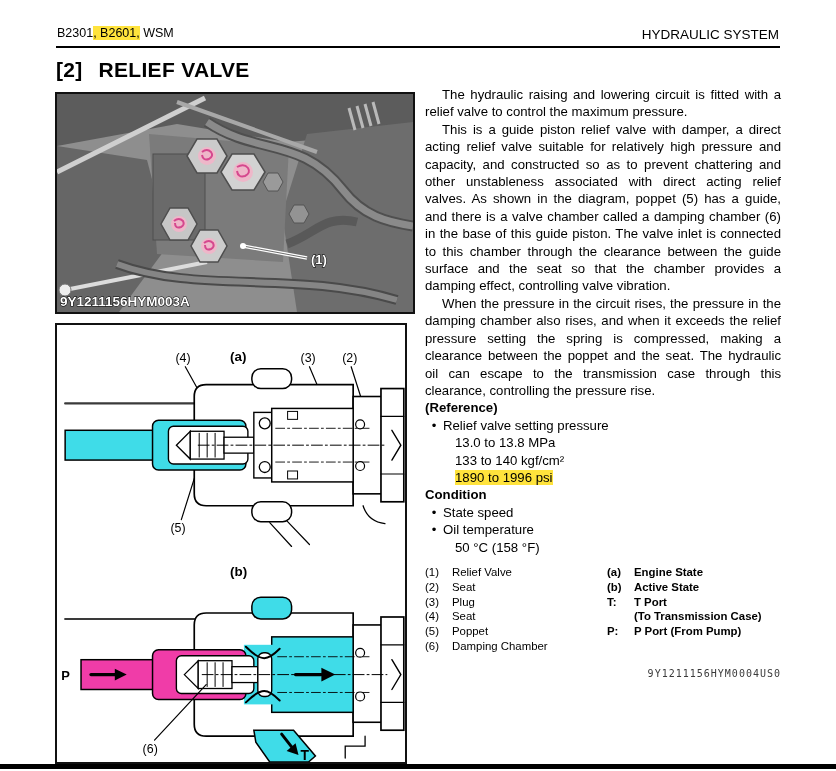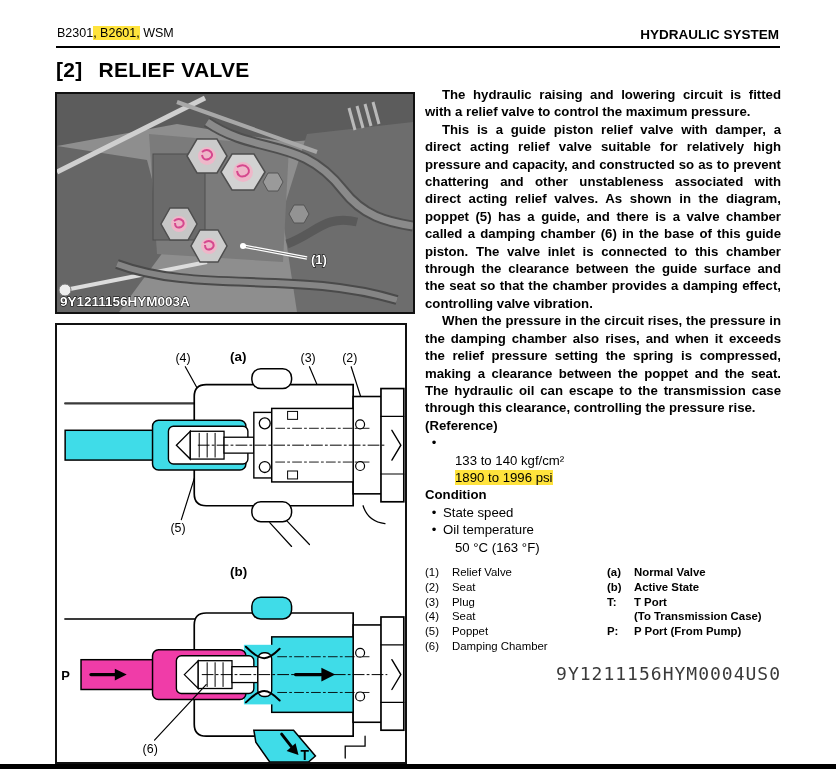--- a/index.html
+++ b/index.html
@@ -1,47 +1,47 @@
 <!DOCTYPE html>
 <html><head>
 <meta charset="utf-8">
 <style>
   html,body{margin:0;padding:0;background:#fff;}
   .page{position:relative;width:836px;height:771px;background:#fff;overflow:hidden;
         font-family:"Liberation Sans","DejaVu Sans",sans-serif;color:#000;}
   
   .hdr-left{position:absolute;left:57px;top:26px;font-size:12.5px;}
-  .hdr-right{position:absolute;right:57px;top:27px;font-size:13.5px;font-weight:bold;}
+  .hdr-right{position:absolute;right:57px;top:27px;font-size:13.5px;}
   .hdr-rule{position:absolute;left:56px;right:56px;top:46px;height:2px;background:#000;}
   .hl{background:#ffe33c;}
   
   .title{position:absolute;left:56px;top:58px;font-size:21px;font-weight:bold;
          letter-spacing:.3px;display:flex;gap:16px;}
   
   .photo{position:absolute;left:55px;top:92px;width:360px;height:222px;
          border:2px solid #111;box-sizing:border-box;background:#8e8e8e;}
   .diagram-box{position:absolute;left:55px;top:323px;width:352px;height:441px;
          border:2px solid #111;box-sizing:border-box;background:#fff;}
   
   .rcol{position:absolute;left:425px;top:86px;width:356px;font-size:13.2px;line-height:17.4px;}
-  .rcol p{margin:0;text-indent:17px;text-align:justify;font-weight:bold;}
+  .rcol p{margin:0;text-indent:17px;text-align:justify;}
   .bold{font-weight:bold;}
   .bullet-row{display:flex;}
   .bullet-row .bl{width:18px;text-align:center;flex:none;}
   .ref-vals{padding-left:30px;}
   .cond-val{padding-left:30px;}
   
   .legend{display:flex;margin-top:9px;font-size:11.4px;line-height:14.8px;}
   .lg-left{width:182px;flex:none;}
   .lg-right{flex:1;}
   .lg-row{display:flex;}
   .lg-key{width:27px;flex:none;}
   .lg-lab{flex:1;}
   .fig-code{margin-top:11px;text-align:right;font-family:"DejaVu Sans Mono","Liberation Mono",monospace;
-            font-size:18px;letter-spacing:1px;color:#3a3a3a;}
+            font-size:10px;letter-spacing:1px;color:#3a3a3a;}
   .bottom-bar{position:absolute;left:0;right:0;top:764px;height:5px;background:#000;}
   svg text{font-family:"Liberation Sans","DejaVu Sans",sans-serif;}
 </style>
 </head>
 <body>
 
 <div class="page">
 
   <div class="hdr-left"><span>B2301</span><span class="hl">, B2601,</span><span> WSM</span></div>
   <div class="hdr-right">HYDRAULIC SYSTEM</div>
@@ -218,36 +218,38 @@
   </div>
 
   <div class="rcol">
     <p>The hydraulic raising and lowering circuit is fitted with a relief valve to control the maximum pressure.</p>
     <p>This is a guide piston relief valve with damper, a direct acting relief valve suitable for relatively high pressure and capacity, and constructed so as to prevent chattering and other unstableness associated with direct acting relief valves. As shown in the diagram, poppet (5) has a guide, and there is a valve chamber called a damping chamber (6) in the base of this guide piston. The valve inlet is connected to this chamber through the clearance between the guide surface and the seat so that the chamber provides a damping effect, controlling valve vibration.</p>
     <p>When the pressure in the circuit rises, the pressure in the damping chamber also rises, and when it exceeds the relief pressure setting the spring is compressed, making a clearance between the poppet and the seat. The hydraulic oil can escape to the transmission case through this clearance, controlling the pressure rise.</p>
 
     <div class="bold">(Reference)</div>
     <div class="bullet-row">
       <span class="bl">•</span>
+      <span>Relief valve setting pressure</span>
     </div>
     <div class="ref-vals">
+      <div>13.0 to 13.8 MPa</div>
       <div>133 to 140 kgf/cm²</div>
       <div><span class="hl">1890 to 1996 psi</span></div>
     </div>
 
     <div class="bold">Condition</div>
     <div class="bullet-row">
       <span class="bl">•</span>
       <span>State speed</span>
     </div>
     <div class="bullet-row">
       <span class="bl">•</span>
       <span>Oil temperature</span>
     </div>
-    <div class="cond-val">50 °C (163 °F)</div>
+    <div class="cond-val">50 °C (158 °F)</div>
 
     <div class="legend">
       <div class="lg-left">
         <div class="lg-row">
             <span class="lg-key">(1)</span>
             <span class="lg-lab">Relief Valve</span>
           </div>
         <div class="lg-row">
             <span class="lg-key">(2)</span>
             <span class="lg-lab">Seat</span>
@@ -265,21 +267,21 @@
             <span class="lg-lab">Poppet</span>
           </div>
         <div class="lg-row">
             <span class="lg-key">(6)</span>
             <span class="lg-lab">Damping Chamber</span>
           </div>
       </div>
       <div class="lg-right">
         <div class="lg-row bold">
             <span class="lg-key">(a)</span>
-            <span class="lg-lab">Normal Valve</span>
+            <span class="lg-lab">Engine State</span>
           </div>
         <div class="lg-row bold">
             <span class="lg-key">(b)</span>
             <span class="lg-lab">Active State</span>
           </div>
         <div class="lg-row bold">
             <span class="lg-key">T:</span>
             <span class="lg-lab">T Port</span>
           </div>
         <div class="lg-row bold">

